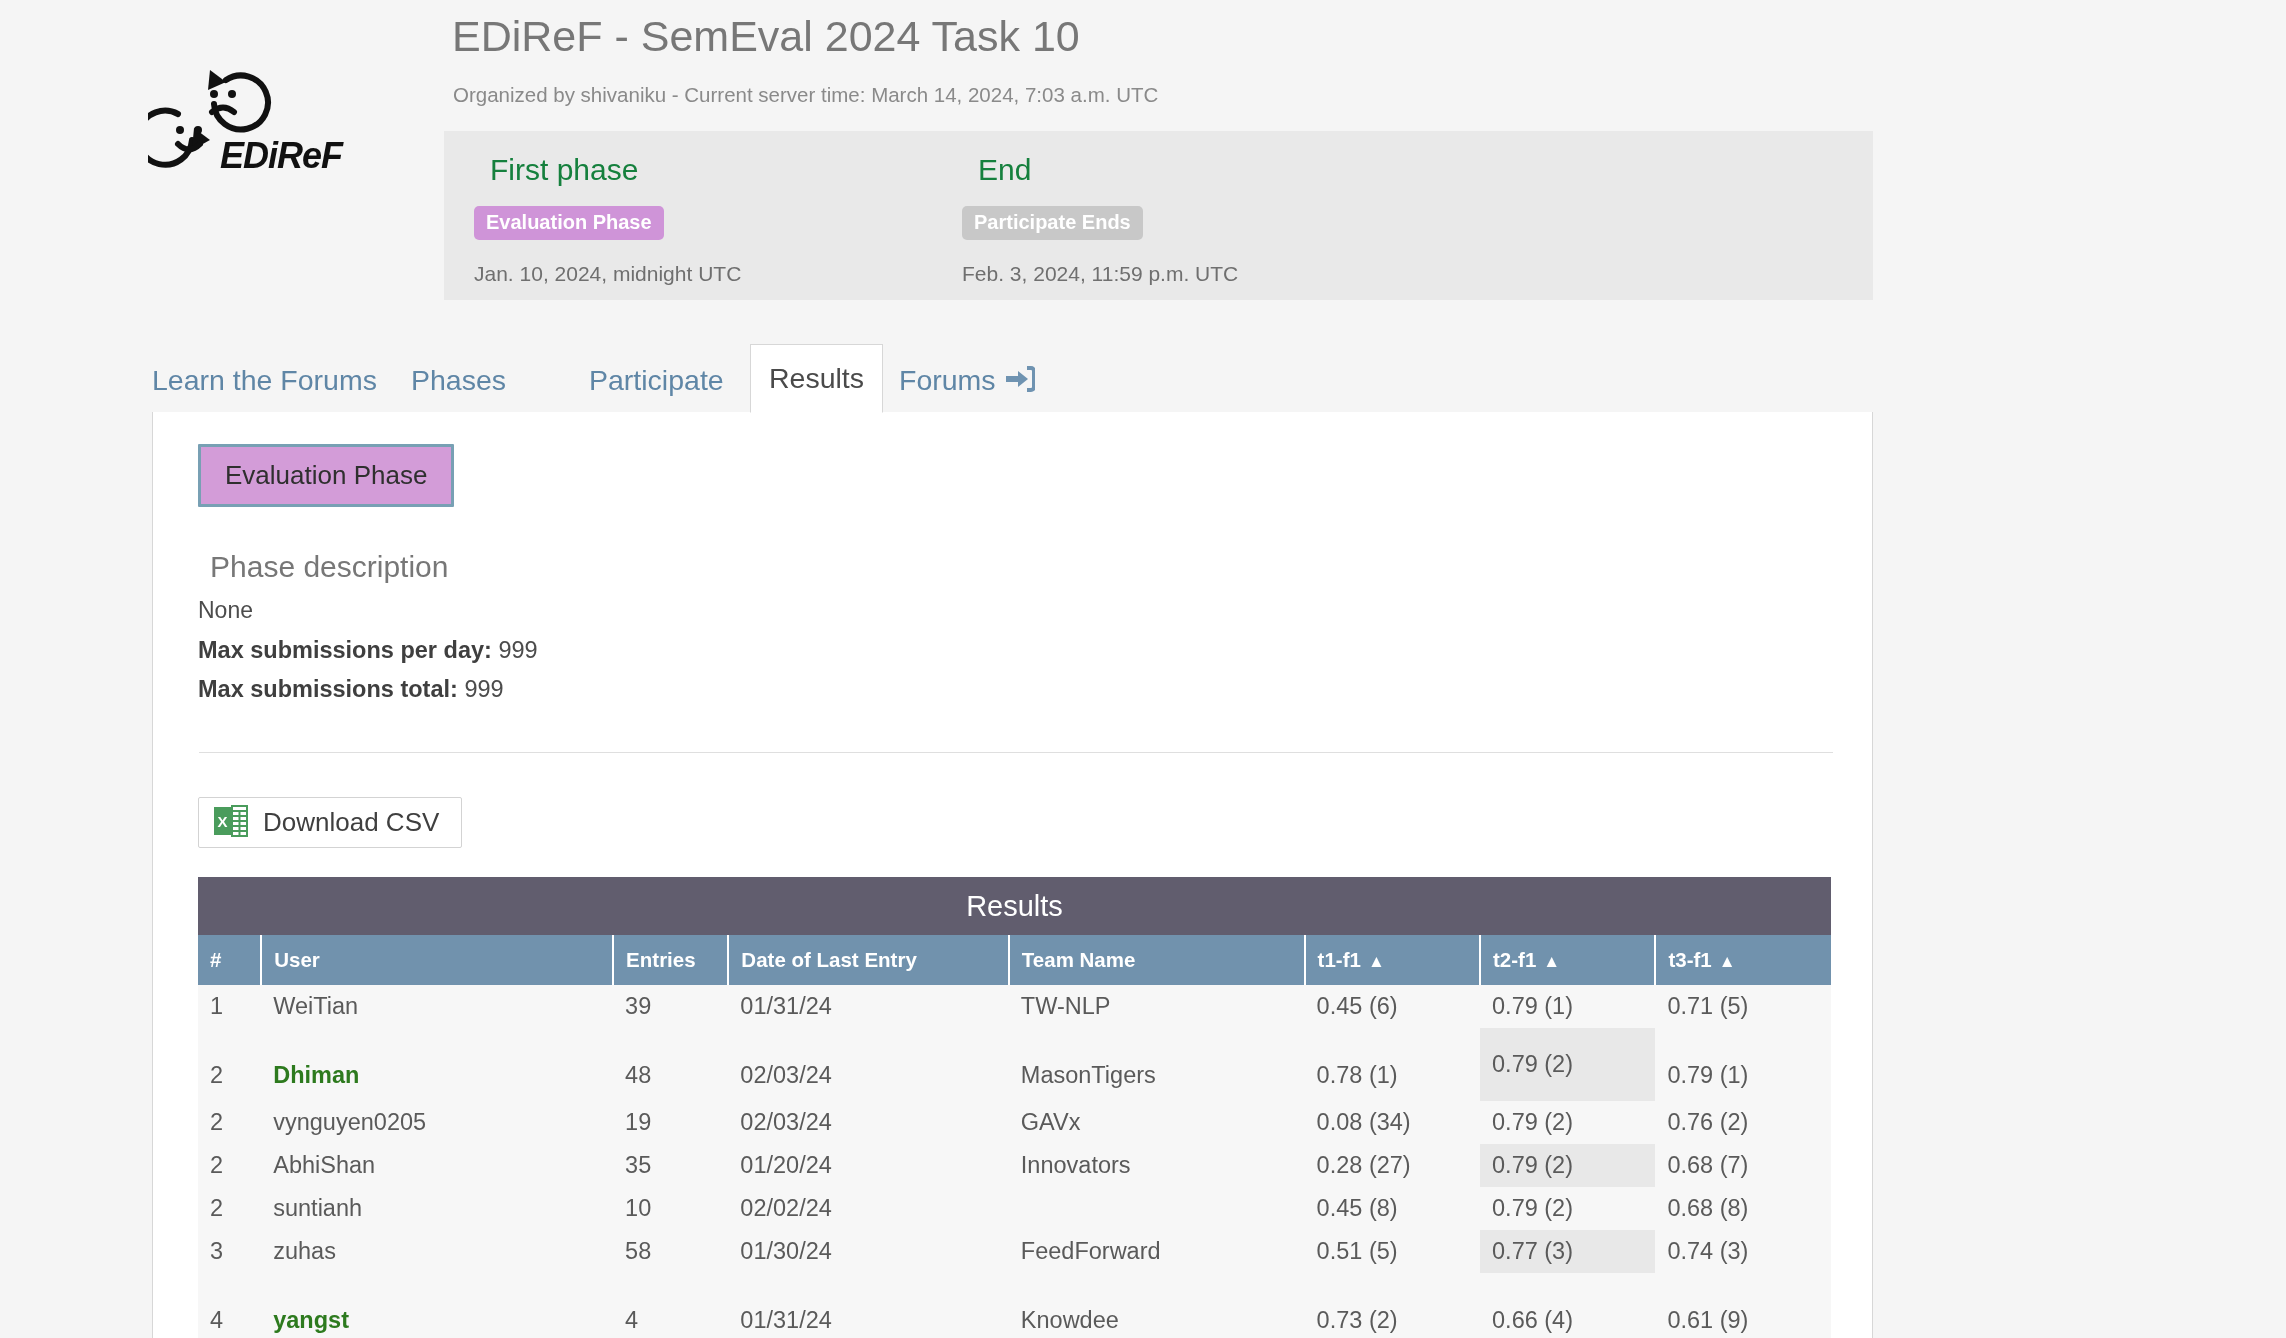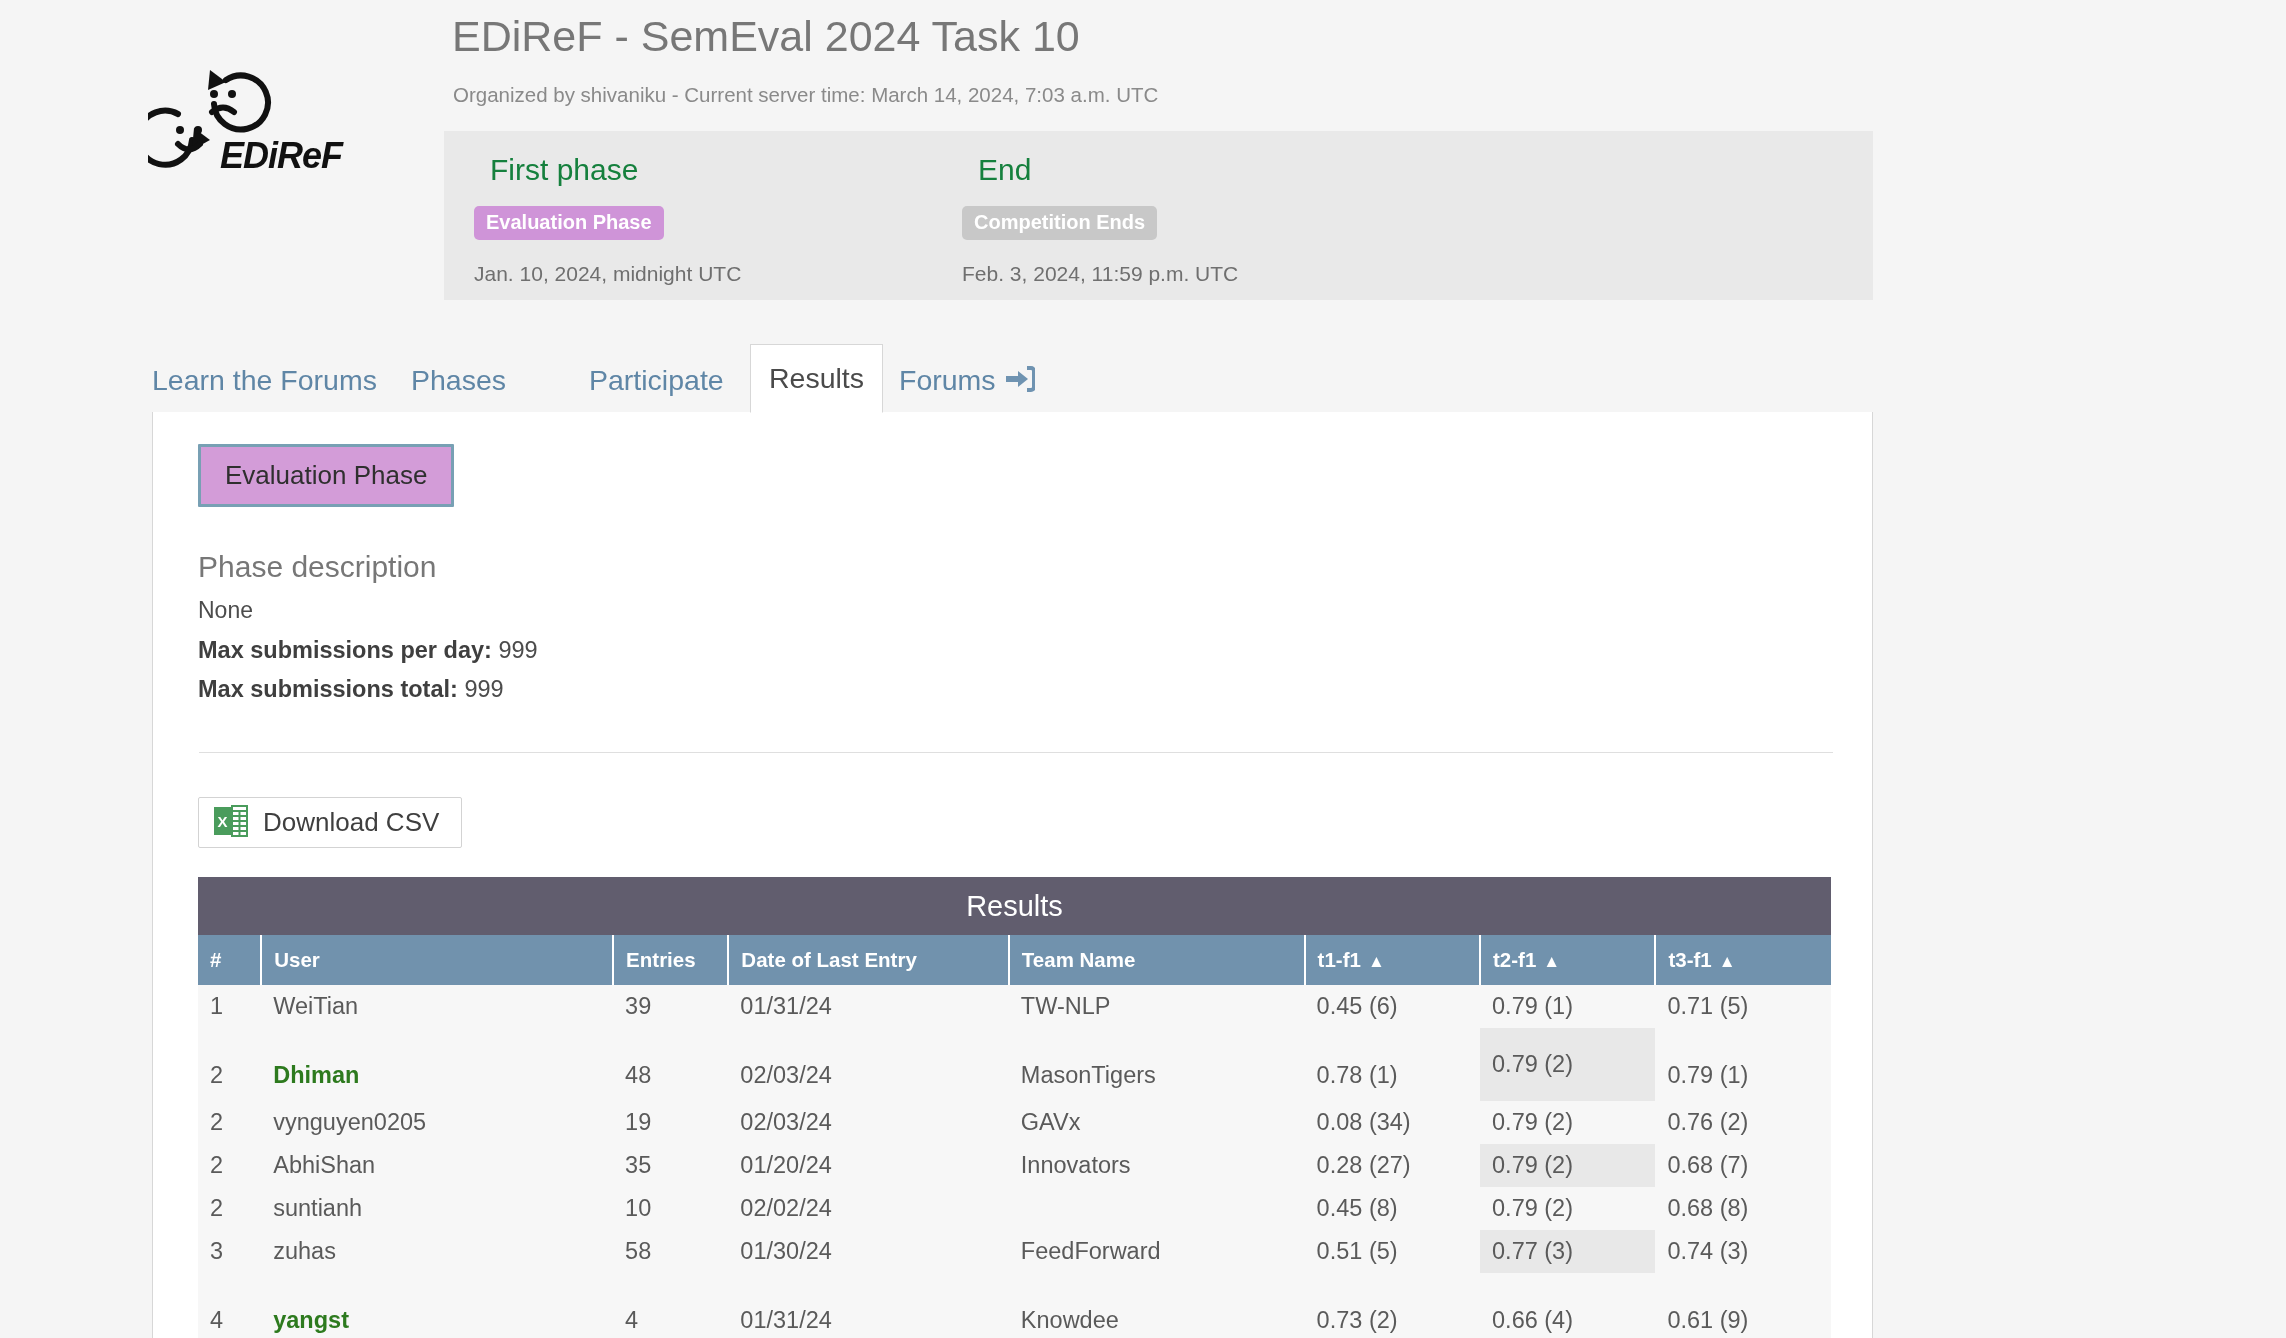--- a/index.html
+++ b/index.html
@@ -166,21 +166,21 @@
     border: 3px solid #78a0b4;
     font-size: 26px;
     color: #2f2f2f;
     cursor: pointer;
     border-radius: 1px;
     white-space: nowrap;
   }
 
   .sec-title {
     position: absolute;
-    left: 45px;
+    left: 57px;
     top: 138px;
     font-size: 30px;
     font-weight: 400;
     color: #777777;
     white-space: nowrap;
   }
   .sec-none {
     position: absolute;
     left: 45px;
     top: 185px;
@@ -321,21 +321,21 @@
   <div class="phase-box">
 
     <div class="phase-col first">
       <div class="phase-col-title">First phase</div>
       <div class="phase-badge eval">Evaluation Phase</div>
       <div class="phase-date">Jan. 10, 2024, midnight UTC</div>
     </div>
 
     <div class="phase-col end">
       <div class="phase-col-title">End</div>
-      <div class="phase-badge ends">Competition Ends</div>
+      <div class="phase-badge ends">Participate Ends</div>
       <div class="phase-date">Feb. 3, 2024, 11:59 p.m. UTC</div>
     </div>
 
   </div>
 </div>
 
 <div class="tabs">
   <div class="tab-strip-line"></div>
 
   <div class="tab" style="left:0px;">Learn the Forums</div>

